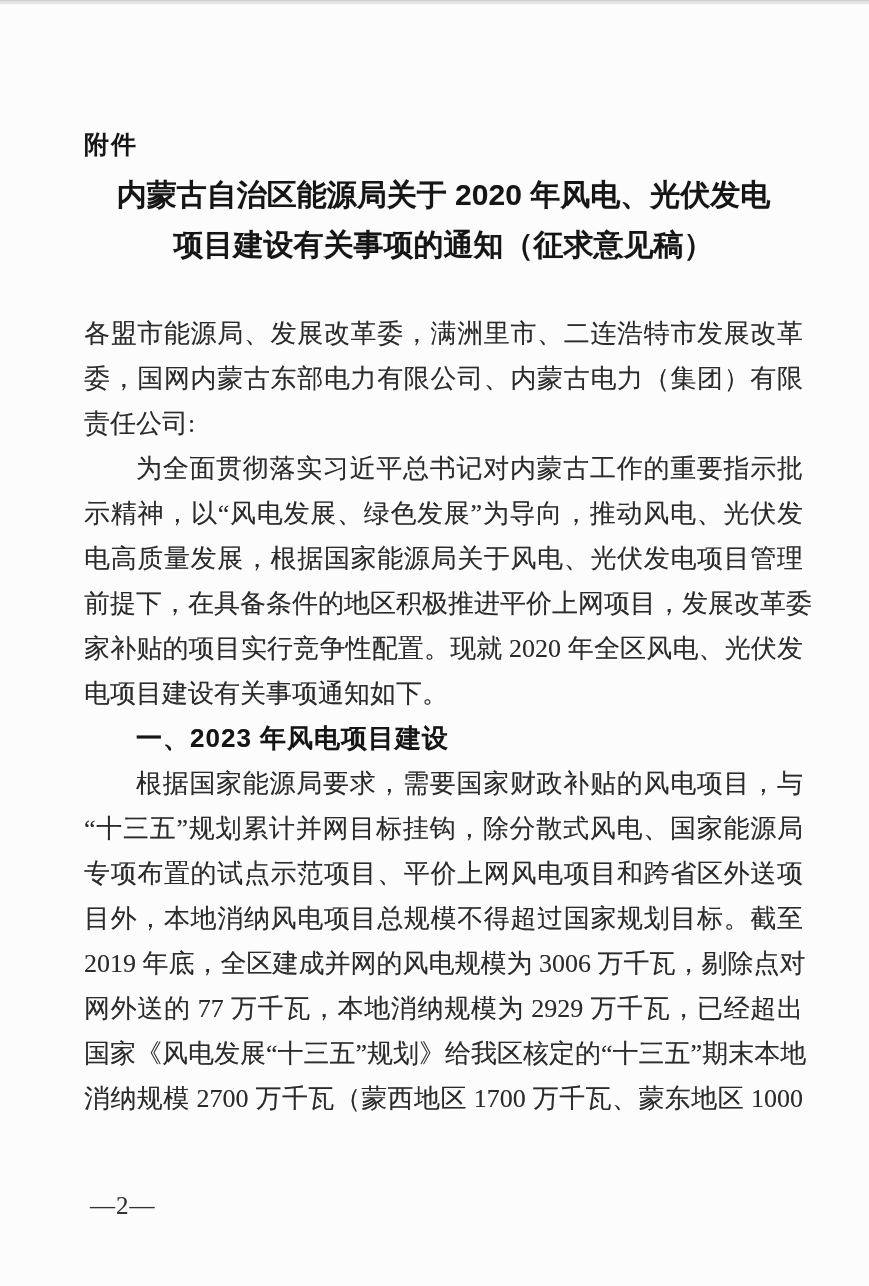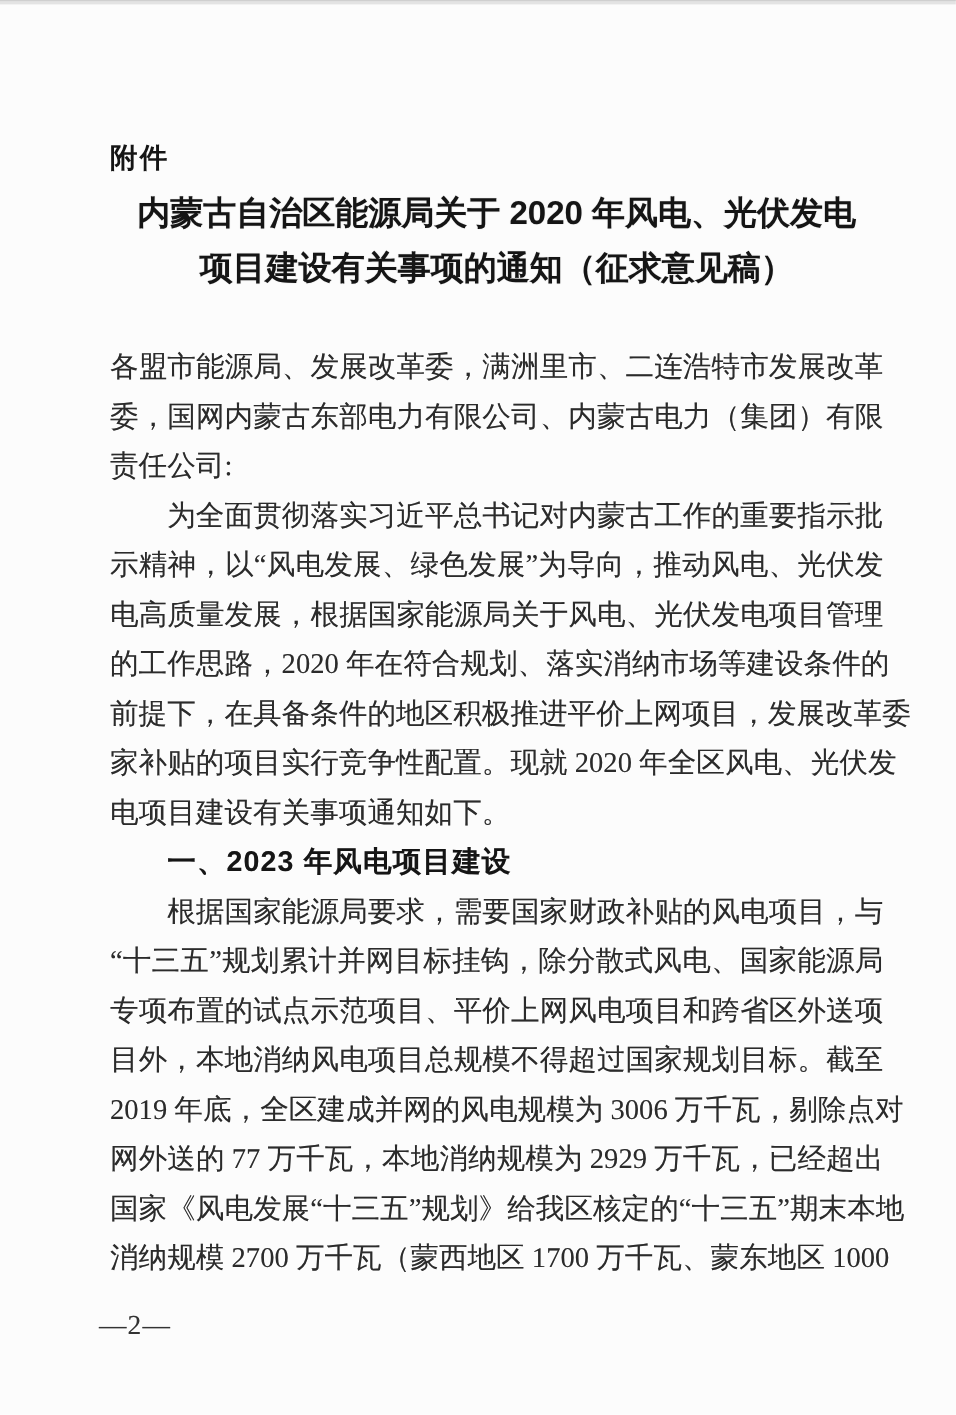--- a/index.html
+++ b/index.html
@@ -21,21 +21,21 @@
     background:var(--page-bg);
     overflow:hidden;
   }
   .top-strip{
     position:absolute;top:0;left:0;right:0;height:4px;
     background:var(--strip);
     border-top:1px solid #cfcfcf;
   }
   .content{
     position:absolute;
-    left:100px;right:66px;top:0;
+    left:84px;right:66px;top:0;
     color:var(--ink);
   }
   .attachment{
     margin-top:131px;
     font-family:"Liberation Sans","DejaVu Sans",sans-serif;
     font-weight:bold;
     font-size:25px;line-height:27px;
     color:var(--heading-ink);
     letter-spacing:2px;
   }
@@ -101,21 +101,20 @@
     <div class="body" id="doc-body">
         <div class="block paragraph">
           <div class="line fill">各盟市能源局、发展改革委，满洲里市、二连浩特市发展改革</div>
           <div class="line fill">委，国网内蒙古东部电力有限公司、内蒙古电力（集团）有限</div>
           <div class="line end">责任公司:</div>
         </div>
         <div class="block paragraph">
           <div class="line fill indent">为全面贯彻落实习近平总书记对内蒙古工作的重要指示批</div>
           <div class="line fill">示精神，以“风电发展、绿色发展”为导向，推动风电、光伏发</div>
           <div class="line fill">电高质量发展，根据国家能源局关于风电、光伏发电项目管理</div>
-          <div class="line fill">的工作思路，2020 年在符合规划、落实消纳市场等建设条件的</div>
           <div class="line fill">前提下，在具备条件的地区积极推进平价上网项目，发展改革委</div>
           <div class="line fill">家补贴的项目实行竞争性配置。现就 2020 年全区风电、光伏发</div>
           <div class="line end">电项目建设有关事项通知如下。</div>
         </div>
         <div class="block heading">
           <div class="line end indent">一、2023 年风电项目建设</div>
         </div>
         <div class="block paragraph">
           <div class="line fill indent">根据国家能源局要求，需要国家财政补贴的风电项目，与</div>
           <div class="line fill">“十三五”规划累计并网目标挂钩，除分散式风电、国家能源局</div>

